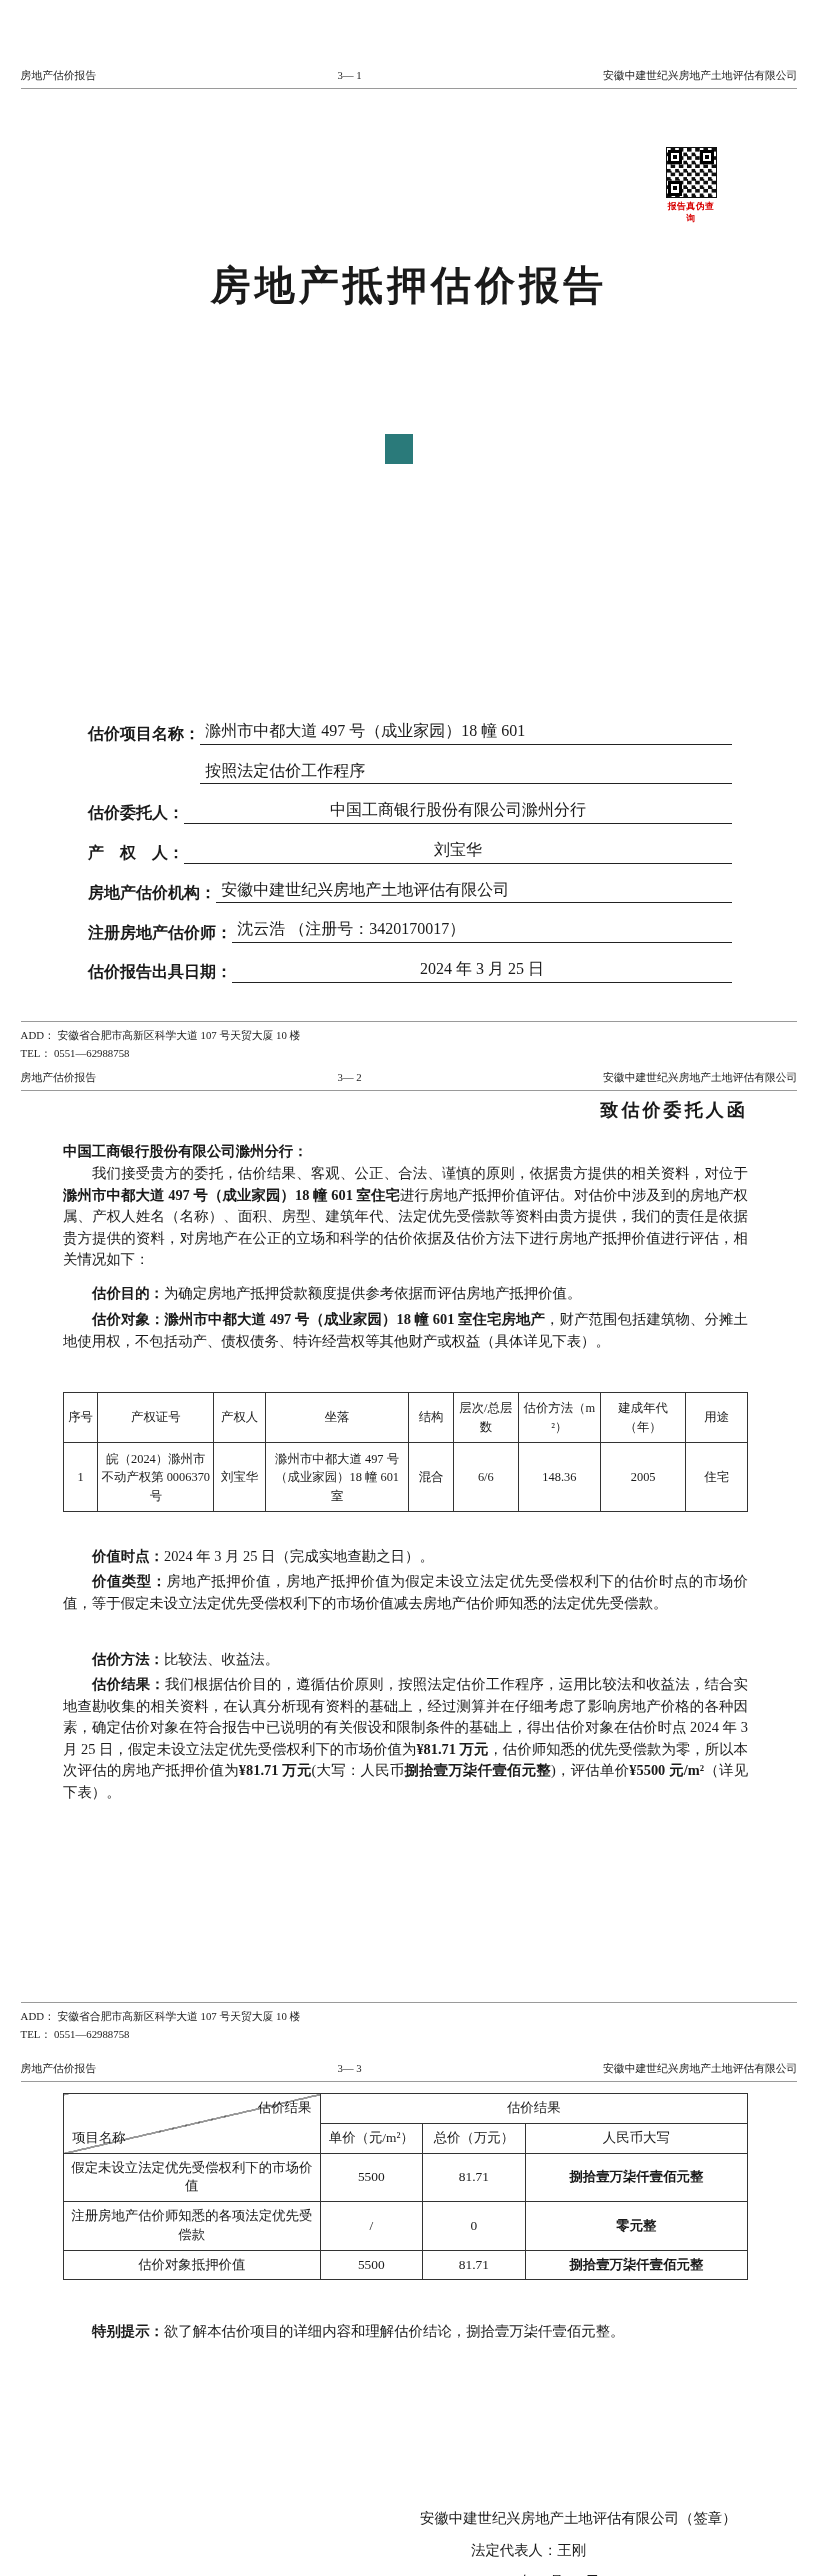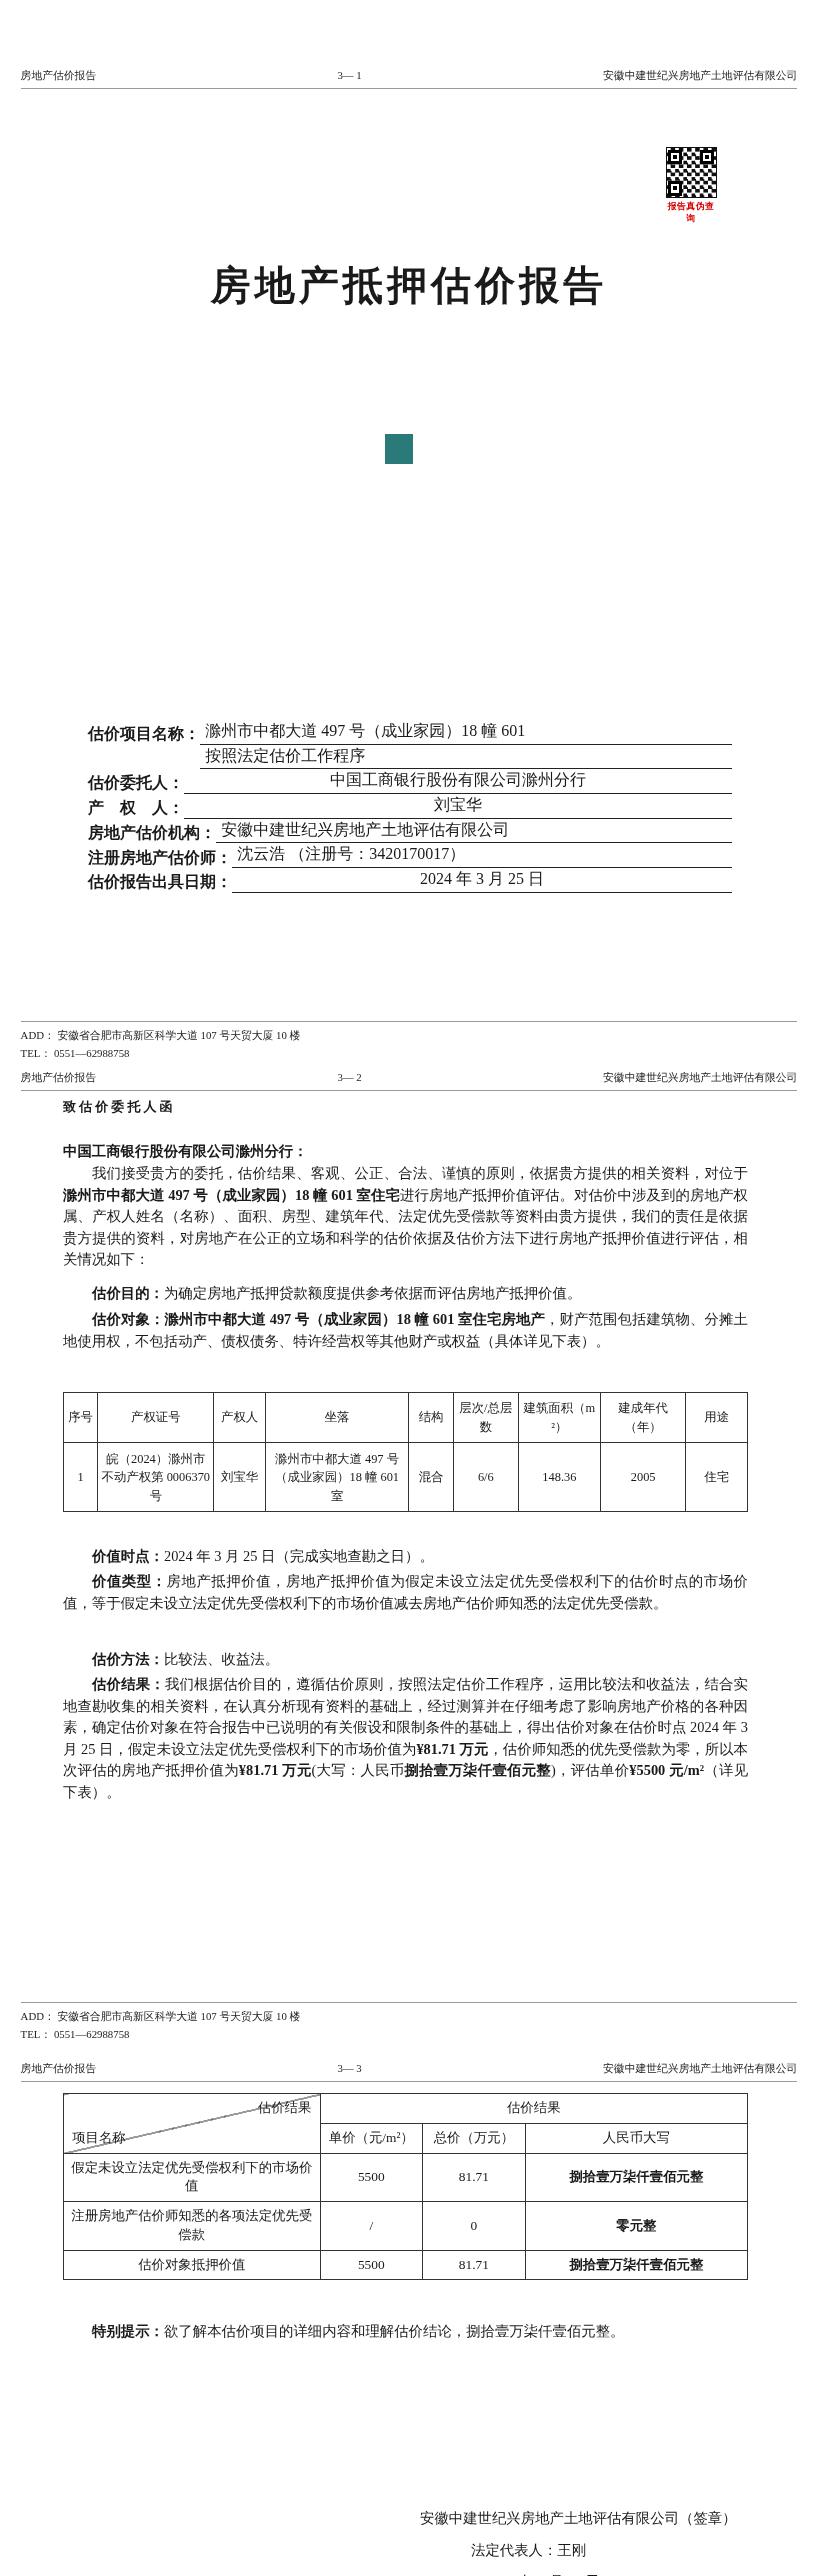--- a/index.html
+++ b/index.html
@@ -41,29 +41,29 @@
   .cover-title{
     position:absolute;top:258px;left:0;width:100%;text-align:center;
     font-size:40px;font-weight:bold;letter-spacing:4.1px;
   }
   .report-no{
     position:absolute;top:379px;left:0;width:100%;text-align:center;
     font-size:17.5px;font-weight:bold;letter-spacing:1px;color:var(--accent_red,#d80000);
   }
   .seal-box{position:absolute;left:385px;top:434px;width:28px;height:30px;background:var(--seal_teal,#2a7a7a);}
   .fields{position:absolute;left:88px;top:720px;width:644px;font-size:16px;line-height:1.35;}
-  .frow{display:flex;align-items:flex-end;}
+  .frow{display:flex;align-items:flex-end;margin-bottom:15px;}
   .flabel{font-weight:bold;white-space:pre;flex:0 0 auto;display:inline-block;}
   .fvalue{flex:1 1 auto;border-bottom:1px solid #222;padding:0 5.2px 2.1px 5.2px;}
   .fvalue.center{text-align:center;}
   
   .blk{position:absolute;left:63px;width:685px;font-size:14.4px;line-height:21.6px;text-align:justify;}
   .indent{text-indent:29px;}
   .b{font-weight:bold;}
-  .l-title{position:absolute;left:63px;width:685px;text-align:left;font-size:13px;font-weight:bold;letter-spacing:3.1px;}
+  .l-title{position:absolute;left:63px;width:685px;text-align:right;font-size:18px;font-weight:bold;letter-spacing:3.1px;}
   .salutation{font-weight:bold;text-align:left;}
   
   table.dtable{
     position:absolute;left:63px;width:685px;
     border-collapse:collapse;table-layout:fixed;
     text-align:center;color:#1a1a1a;
   }
   table.dtable td{border:1px solid #333;vertical-align:middle;word-break:break-all;}
   .ptable{font-size:12.4px;line-height:18.5px;}
   .ptable td{padding:6.2px 3.1px;}
@@ -173,21 +173,21 @@
         <col style="width:9%">
     </colgroup>
     <tbody>
       <tr>
         <td>序号</td>
         <td>产权证号</td>
         <td>产权人</td>
         <td>坐落</td>
         <td>结构</td>
         <td>层次/总层数</td>
-        <td>建筑面积（m²）</td>
+        <td>估价方法（m²）</td>
         <td>建成年代（年）</td>
         <td>用途</td>
       </tr>
       <tr>
         <td>1</td>
         <td>皖（2024）滁州市不动产权第 0006370 号</td>
         <td>刘宝华</td>
         <td>滁州市中都大道 497 号（成业家园）18 幢 601 室</td>
         <td>混合</td>
         <td>6/6</td>

